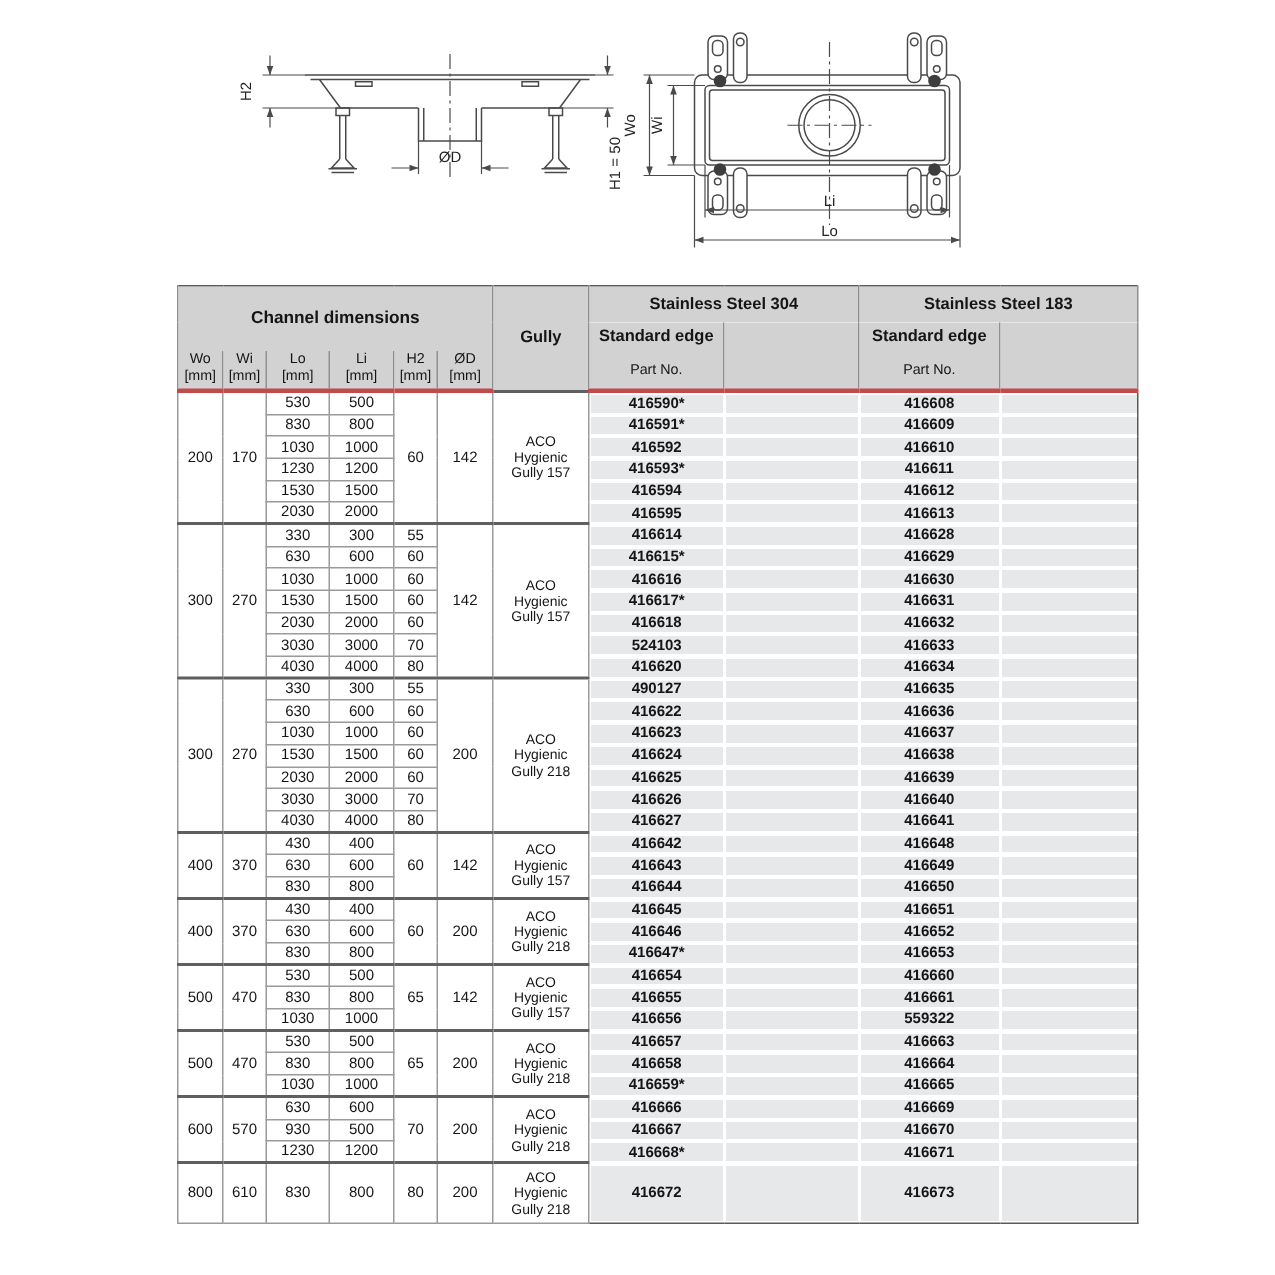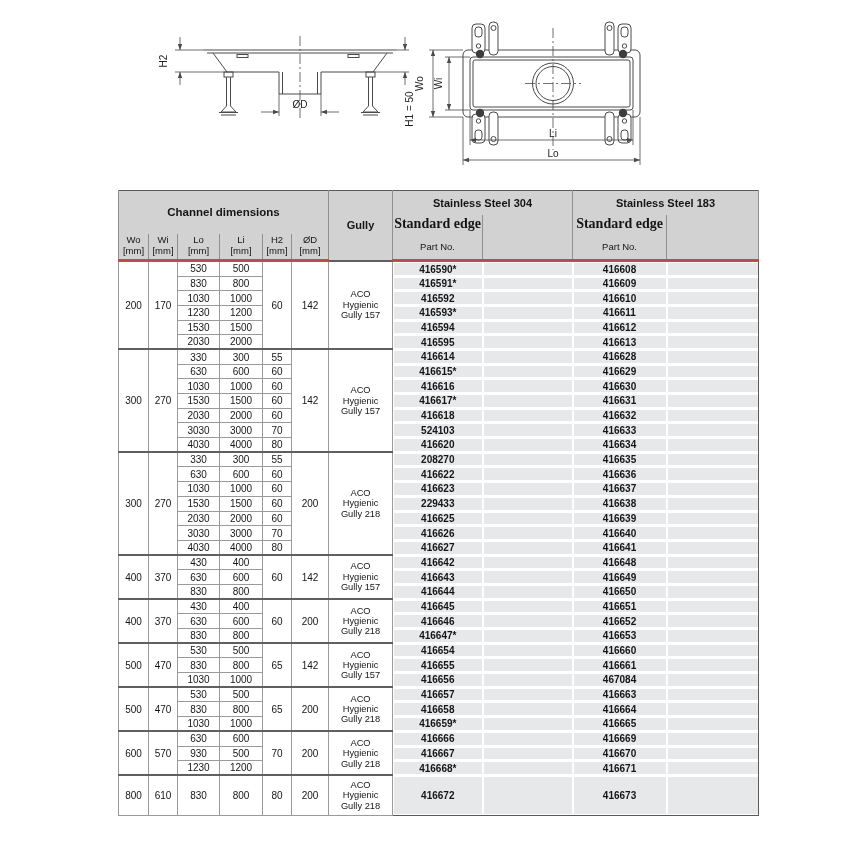--- a/index.html
+++ b/index.html
@@ -9,21 +9,21 @@
   
   #spec-table-wrap{position:absolute;left:118px;top:190px;}
   table{border-collapse:collapse;table-layout:fixed;width:640px;border:1.5px solid #5a5a5a;}
   th,td{padding:0;margin:0;overflow:hidden;white-space:nowrap;}
   thead th{background:#d2d2d3;border-left:1px solid #8f8f8f;border-right:1px solid #8f8f8f;border-top:0;border-bottom:0;font-weight:bold;vertical-align:middle;text-align:center;}
   tr.hr1{height:24px;} tr.hr2{height:19px;} tr.hr3{height:27px;}
   tr.hr3 th{border-bottom:3px solid #c24a4a;}
   th.chdim{font-size:11.5px;}
   th.gully-h{font-size:11px;margin-top:11px;}
   th.steel{font-size:11px;margin-left:40px;}
-  th.se{font-size:14px;font-family:Liberation Serif, serif;}
+  th.se{font-size:11px;}
   th.pn{font-weight:400;font-size:9.5px;}
   th.dimh{font-weight:400;font-size:9.5px;line-height:1.15;}
   th.dimh div{text-align:center;}
   tbody tr{height:14.7px;}
   tbody tr.tall{height:40px;}
   td.dim{border:1px solid #9a9a9a;background:#fff;text-align:center;vertical-align:middle;font-size:10px;}
   td.gully{font-size:9.3px;line-height:1.12;}
   td.gully div{}
   tr.gstart td.dim{border-top:2px solid #5f5f5f;}
   td.part{border:0;background:#e7e8ea;background-clip:content-box;padding:1.5px 1px;text-align:center;vertical-align:middle;font-size:10px;font-weight:bold;}
@@ -350,21 +350,21 @@
           <td class="dim" rowspan="7">270</td>
           <td class="dim">330</td>
           <td class="dim">300</td>
           <td class="dim">55</td>
           <td class="dim" rowspan="7">200</td>
           <td class="dim gully" rowspan="7">
             <div>ACO</div>
             <div>Hygienic</div>
             <div>Gully 218</div>
           </td>
-          <td class="part">208270</td>
+          <td class="part">490127</td>
           <td class="part"></td>
           <td class="part">416635</td>
           <td class="part"></td>
         </tr>
         <tr>
           <td class="dim">630</td>
           <td class="dim">600</td>
           <td class="dim">60</td>
           <td class="part">416622</td>
           <td class="part"></td>
@@ -377,21 +377,21 @@
           <td class="dim">60</td>
           <td class="part">416623</td>
           <td class="part"></td>
           <td class="part">416637</td>
           <td class="part"></td>
         </tr>
         <tr>
           <td class="dim">1530</td>
           <td class="dim">1500</td>
           <td class="dim">60</td>
-          <td class="part">229433</td>
+          <td class="part">416624</td>
           <td class="part"></td>
           <td class="part">416638</td>
           <td class="part"></td>
         </tr>
         <tr>
           <td class="dim">2030</td>
           <td class="dim">2000</td>
           <td class="dim">60</td>
           <td class="part">416625</td>
           <td class="part"></td>
@@ -505,21 +505,21 @@
           <td class="part">416655</td>
           <td class="part"></td>
           <td class="part">416661</td>
           <td class="part"></td>
         </tr>
         <tr>
           <td class="dim">1030</td>
           <td class="dim">1000</td>
           <td class="part">416656</td>
           <td class="part"></td>
-          <td class="part">467084</td>
+          <td class="part">559322</td>
           <td class="part"></td>
         </tr>
         <tr class="gstart">
           <td class="dim" rowspan="3">500</td>
           <td class="dim" rowspan="3">470</td>
           <td class="dim">530</td>
           <td class="dim">500</td>
           <td class="dim" rowspan="3">65</td>
           <td class="dim" rowspan="3">200</td>
           <td class="dim gully" rowspan="3">

